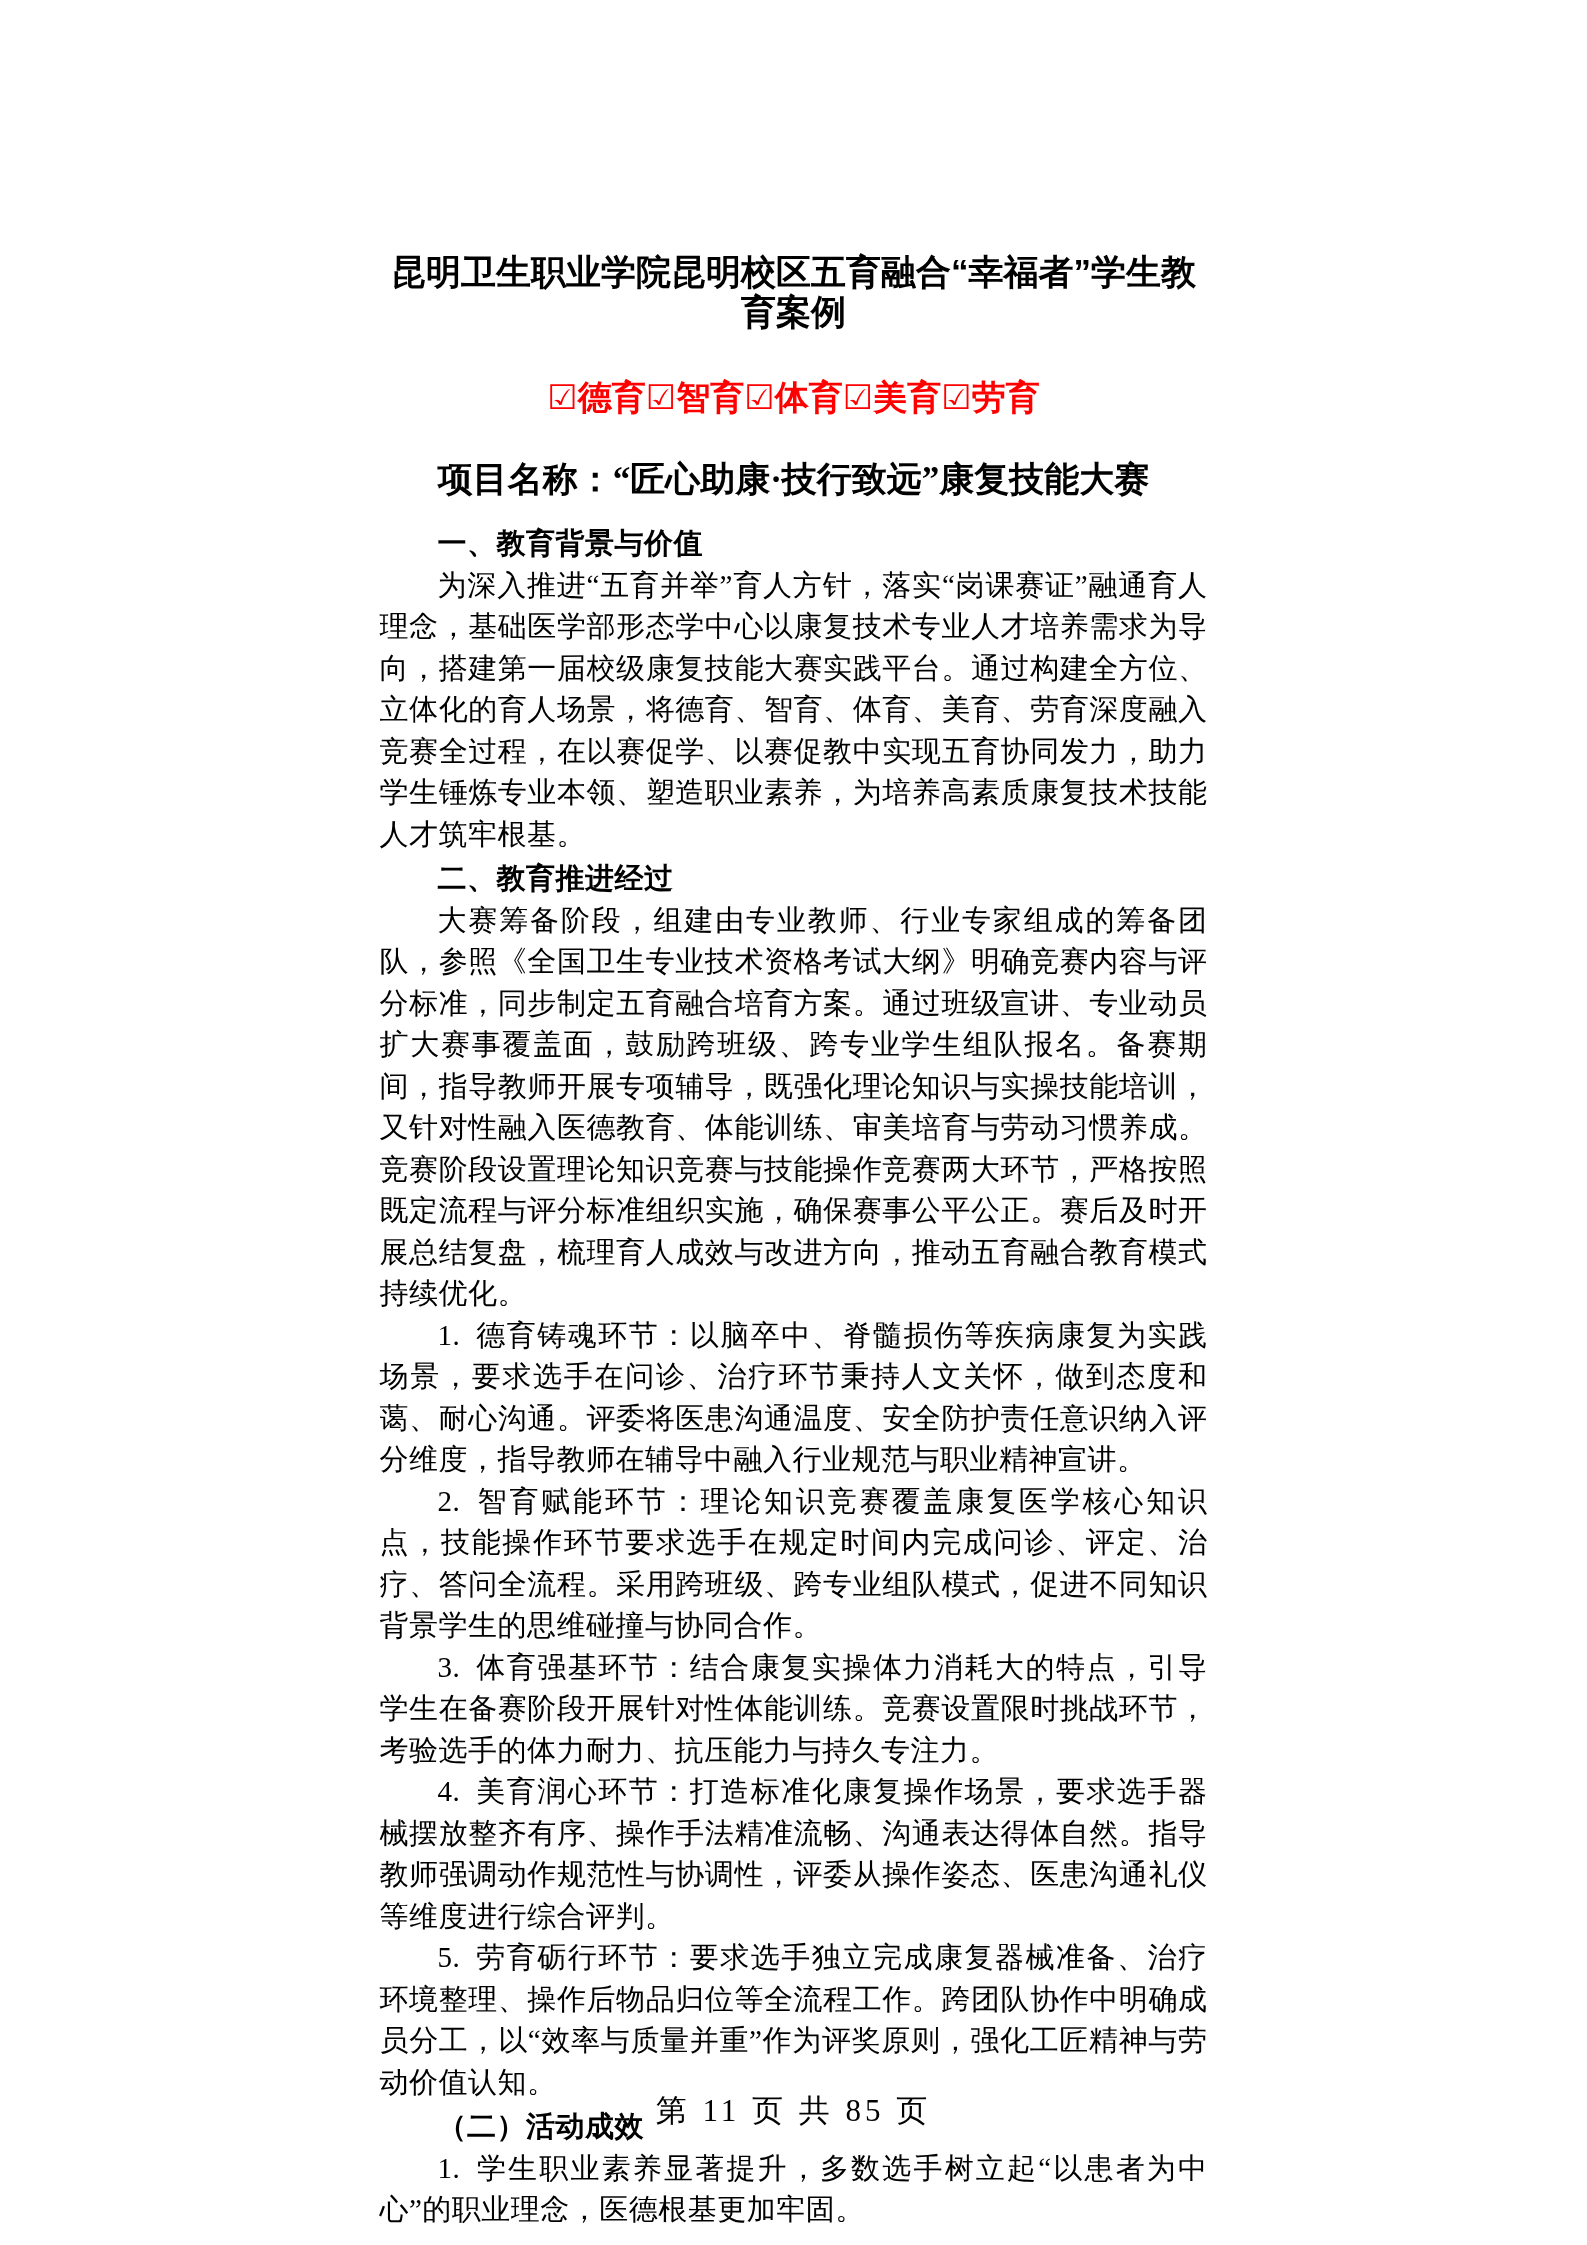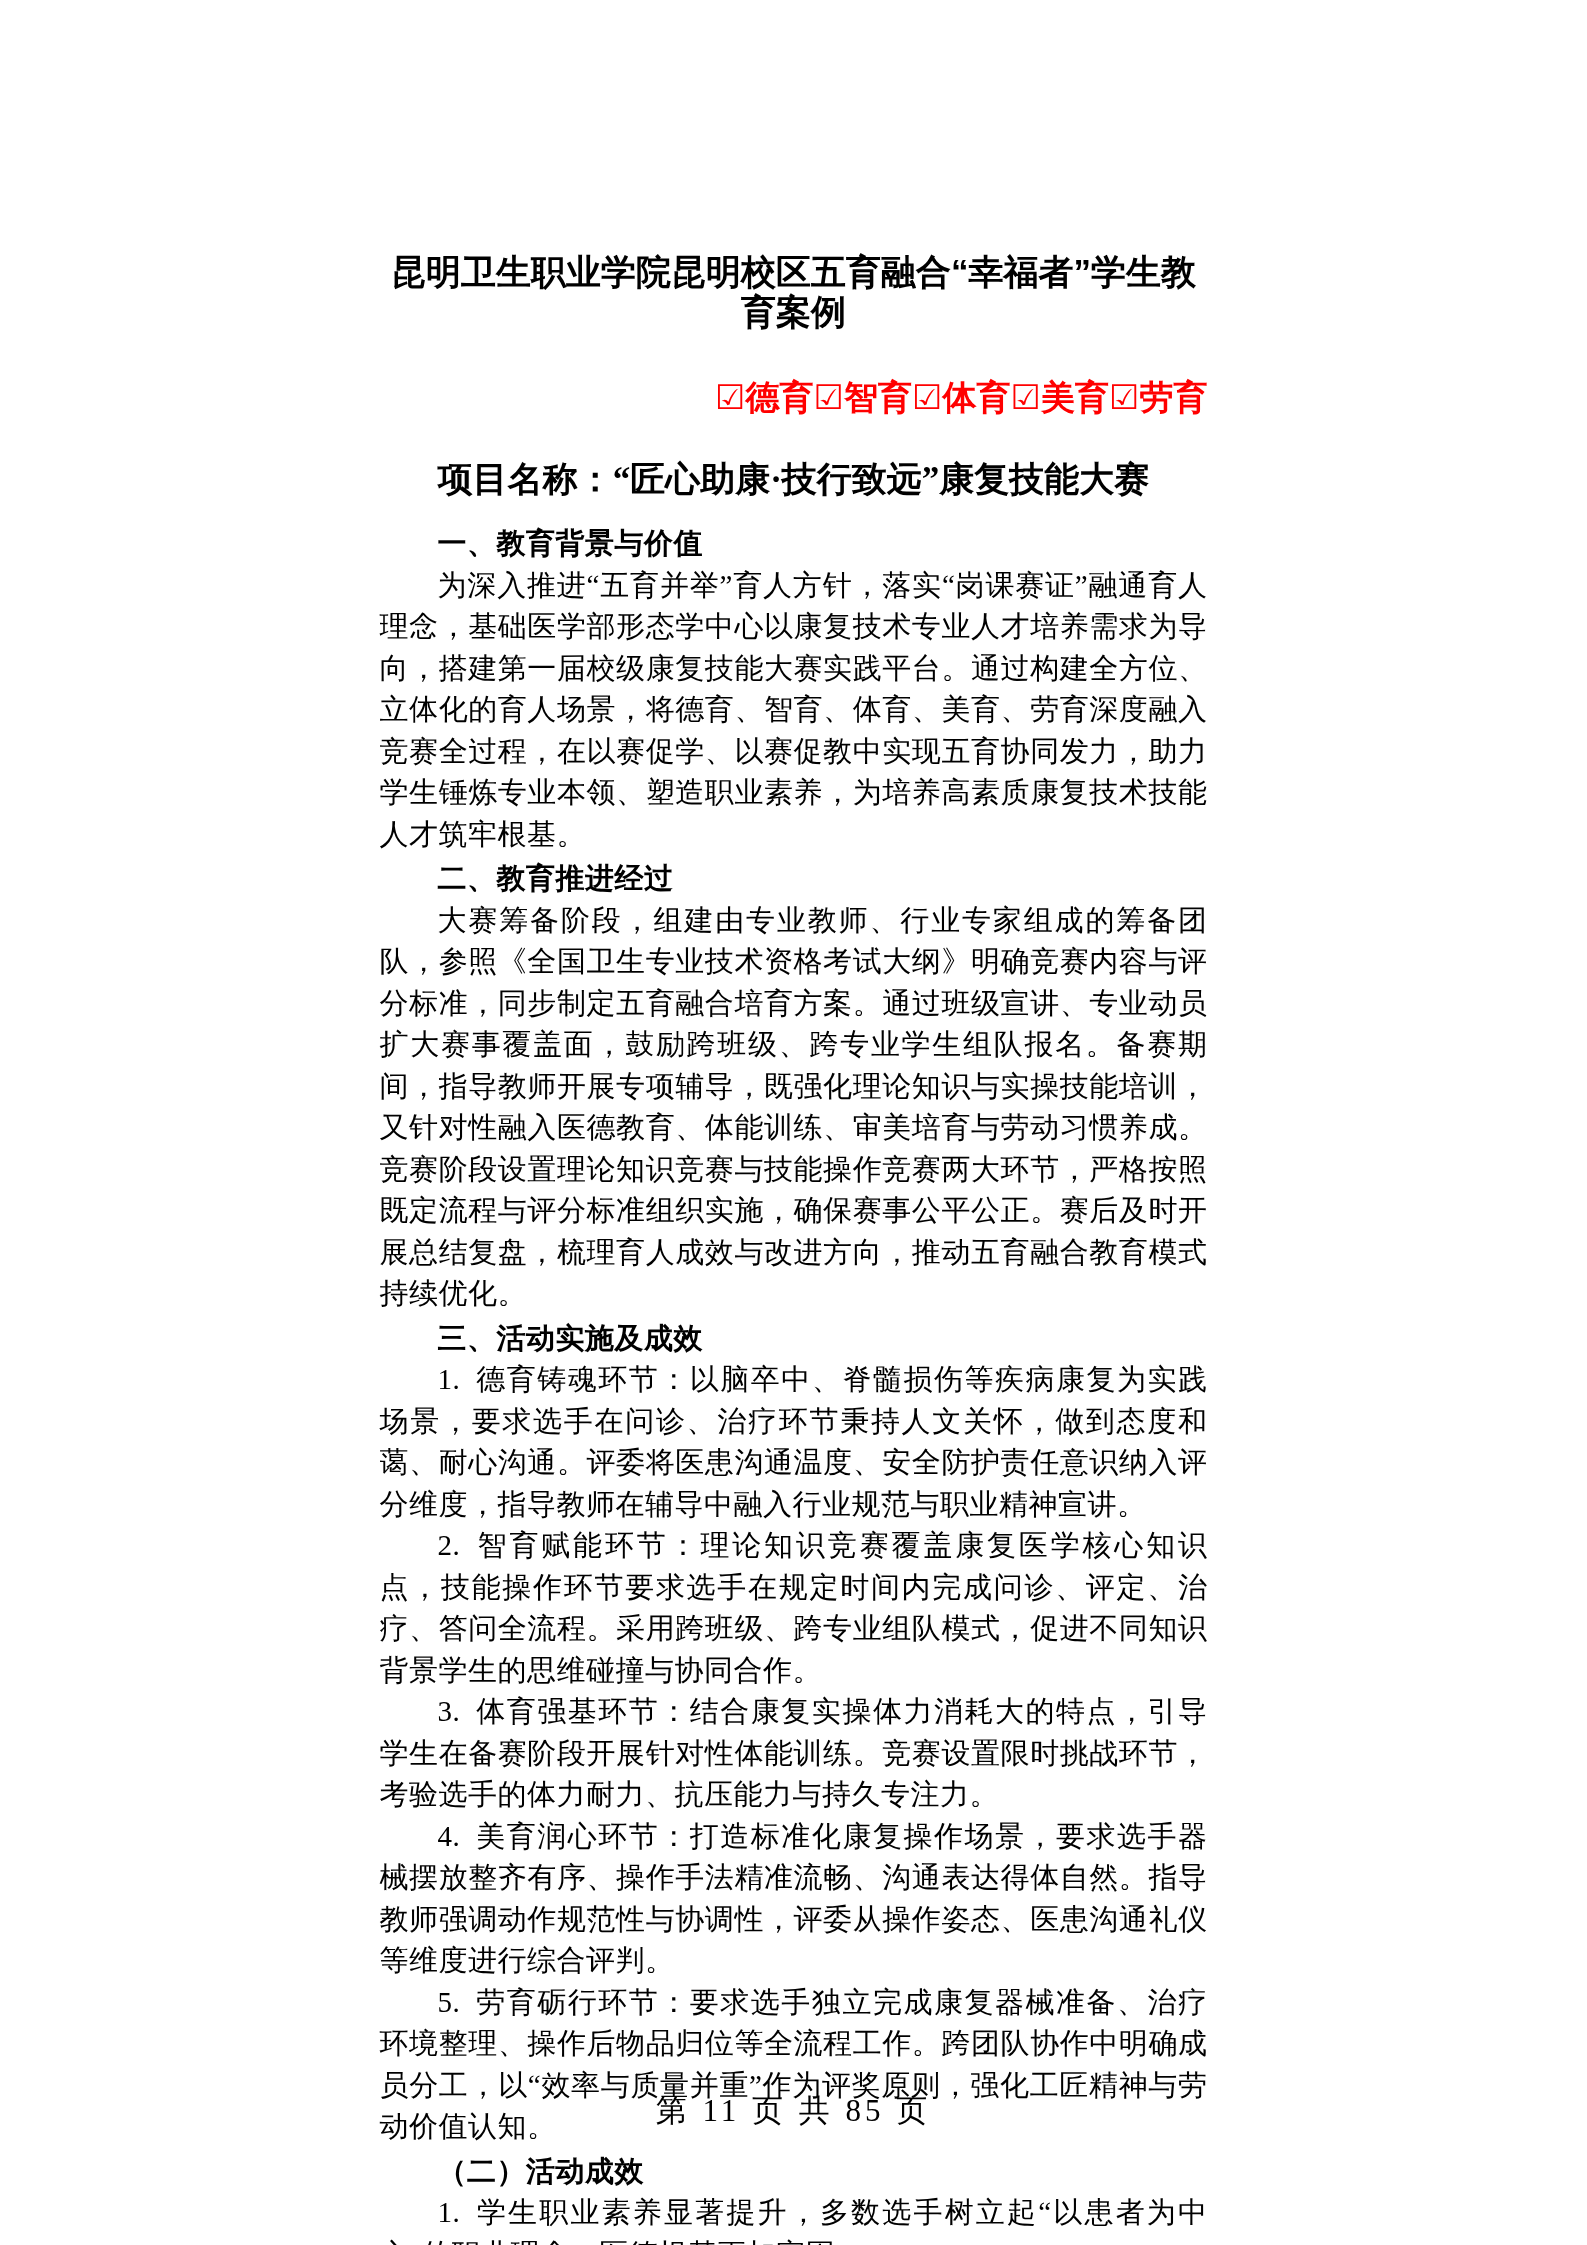--- a/index.html
+++ b/index.html
@@ -26,21 +26,21 @@
     line-height: 40px;
     text-align: center;
     color: #000000;
   }
   .tags-line {
     margin: 0 0 43px 0;
     font-family: "Liberation Sans", "DejaVu Sans", sans-serif;
     font-weight: bold;
     font-size: 34px;
     line-height: 40px;
-    text-align: right;
+    text-align: center;
     color: #FF0000;
     white-space: nowrap;
   }
   .tags-line .tag { display: inline-block; }
   .project-title {
     margin: 0 0 23px 0;
     font-family: Liberation Serif, serif;
     font-weight: bold;
     font-size: 35px;
     line-height: 40px;
@@ -89,21 +89,20 @@
     <span class="tag"><span>☑</span><span>德育</span></span><span class="tag"><span>☑</span><span>智育</span></span><span class="tag"><span>☑</span><span>体育</span></span><span class="tag"><span>☑</span><span>美育</span></span><span class="tag"><span>☑</span><span>劳育</span></span>
   </div>
 
   <h2 class="project-title">项目名称：“匠心助康·技行致远”康复技能大赛</h2>
 
   <div class="doc-body">
     <h3>一、教育背景与价值</h3>
     <p>为深入推进“五育并举”育人方针，落实“岗课赛证”融通育人理念，基础医学部形态学中心以康复技术专业人才培养需求为导向，搭建第一届校级康复技能大赛实践平台。通过构建全方位、立体化的育人场景，将德育、智育、体育、美育、劳育深度融入竞赛全过程，在以赛促学、以赛促教中实现五育协同发力，助力学生锤炼专业本领、塑造职业素养，为培养高素质康复技术技能人才筑牢根基。</p>
     <h3>二、教育推进经过</h3>
     <p>大赛筹备阶段，组建由专业教师、行业专家组成的筹备团队，参照《全国卫生专业技术资格考试大纲》明确竞赛内容与评分标准，同步制定五育融合培育方案。通过班级宣讲、专业动员扩大赛事覆盖面，鼓励跨班级、跨专业学生组队报名。备赛期间，指导教师开展专项辅导，既强化理论知识与实操技能培训，又针对性融入医德教育、体能训练、审美培育与劳动习惯养成。竞赛阶段设置理论知识竞赛与技能操作竞赛两大环节，严格按照既定流程与评分标准组织实施，确保赛事公平公正。赛后及时开展总结复盘，梳理育人成效与改进方向，推动五育融合教育模式持续优化。</p>
-    <h3>三、活动实施及成效</h3>
     <p>1. 德育铸魂环节：以脑卒中、脊髓损伤等疾病康复为实践场景，要求选手在问诊、治疗环节秉持人文关怀，做到态度和蔼、耐心沟通。评委将医患沟通温度、安全防护责任意识纳入评分维度，指导教师在辅导中融入行业规范与职业精神宣讲。</p>
     <p>2. 智育赋能环节：理论知识竞赛覆盖康复医学核心知识点，技能操作环节要求选手在规定时间内完成问诊、评定、治疗、答问全流程。采用跨班级、跨专业组队模式，促进不同知识背景学生的思维碰撞与协同合作。</p>
     <p>3. 体育强基环节：结合康复实操体力消耗大的特点，引导学生在备赛阶段开展针对性体能训练。竞赛设置限时挑战环节，考验选手的体力耐力、抗压能力与持久专注力。</p>
     <p>4. 美育润心环节：打造标准化康复操作场景，要求选手器械摆放整齐有序、操作手法精准流畅、沟通表达得体自然。指导教师强调动作规范性与协调性，评委从操作姿态、医患沟通礼仪等维度进行综合评判。</p>
     <p>5. 劳育砺行环节：要求选手独立完成康复器械准备、治疗环境整理、操作后物品归位等全流程工作。跨团队协作中明确成员分工，以“效率与质量并重”作为评奖原则，强化工匠精神与劳动价值认知。</p>
     <h4>（二）活动成效</h4>
     <p>1. 学生职业素养显著提升，多数选手树立起“以患者为中心”的职业理念，医德根基更加牢固。</p>
   </div>
 
   <div class="page-footer">第 11 页 共 85 页</div>

